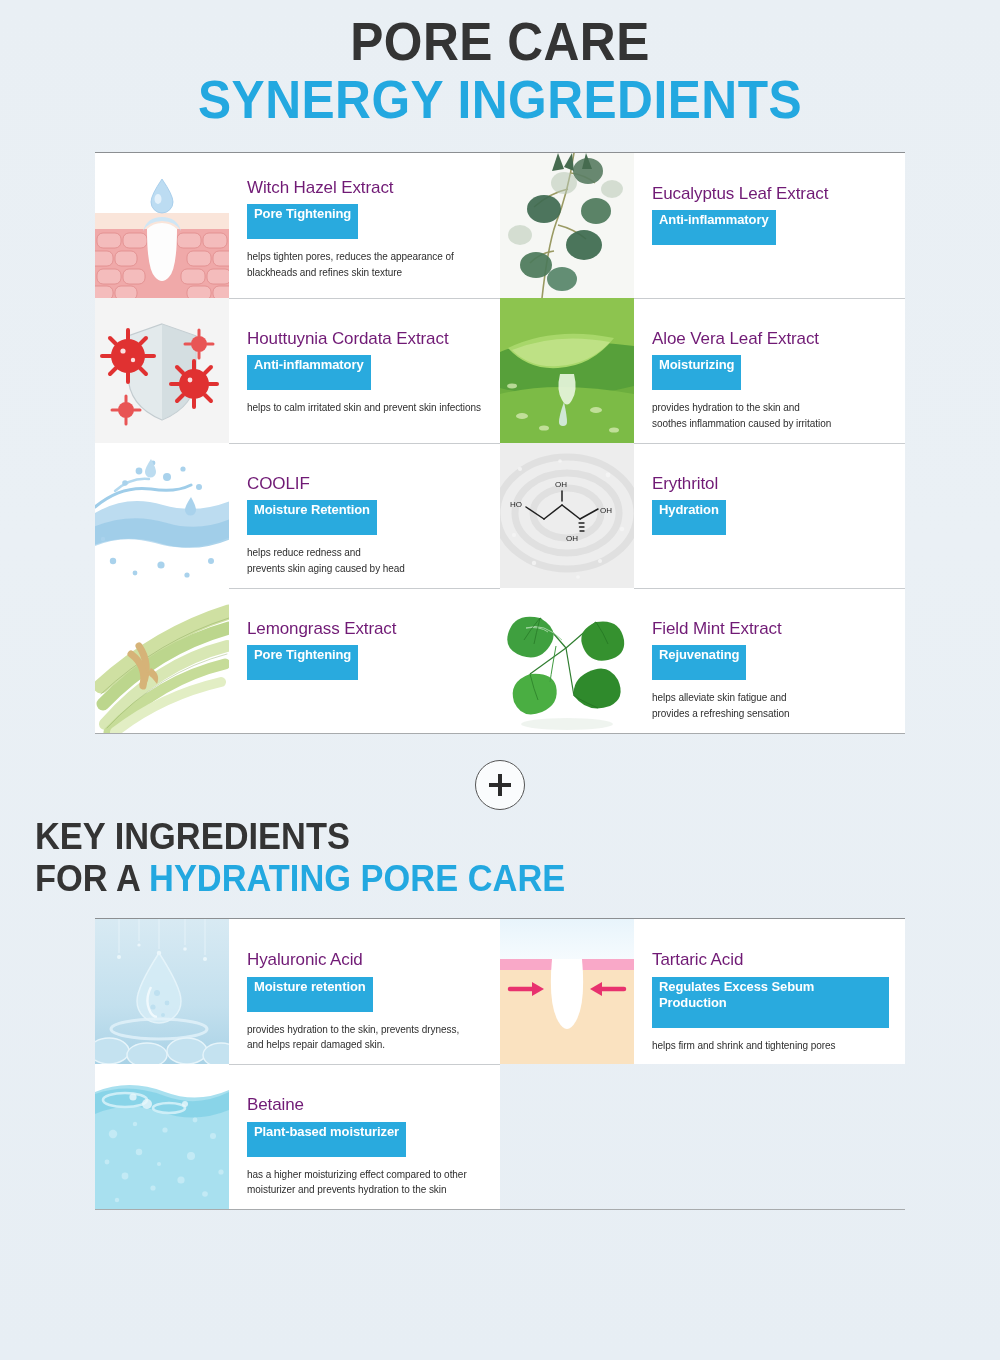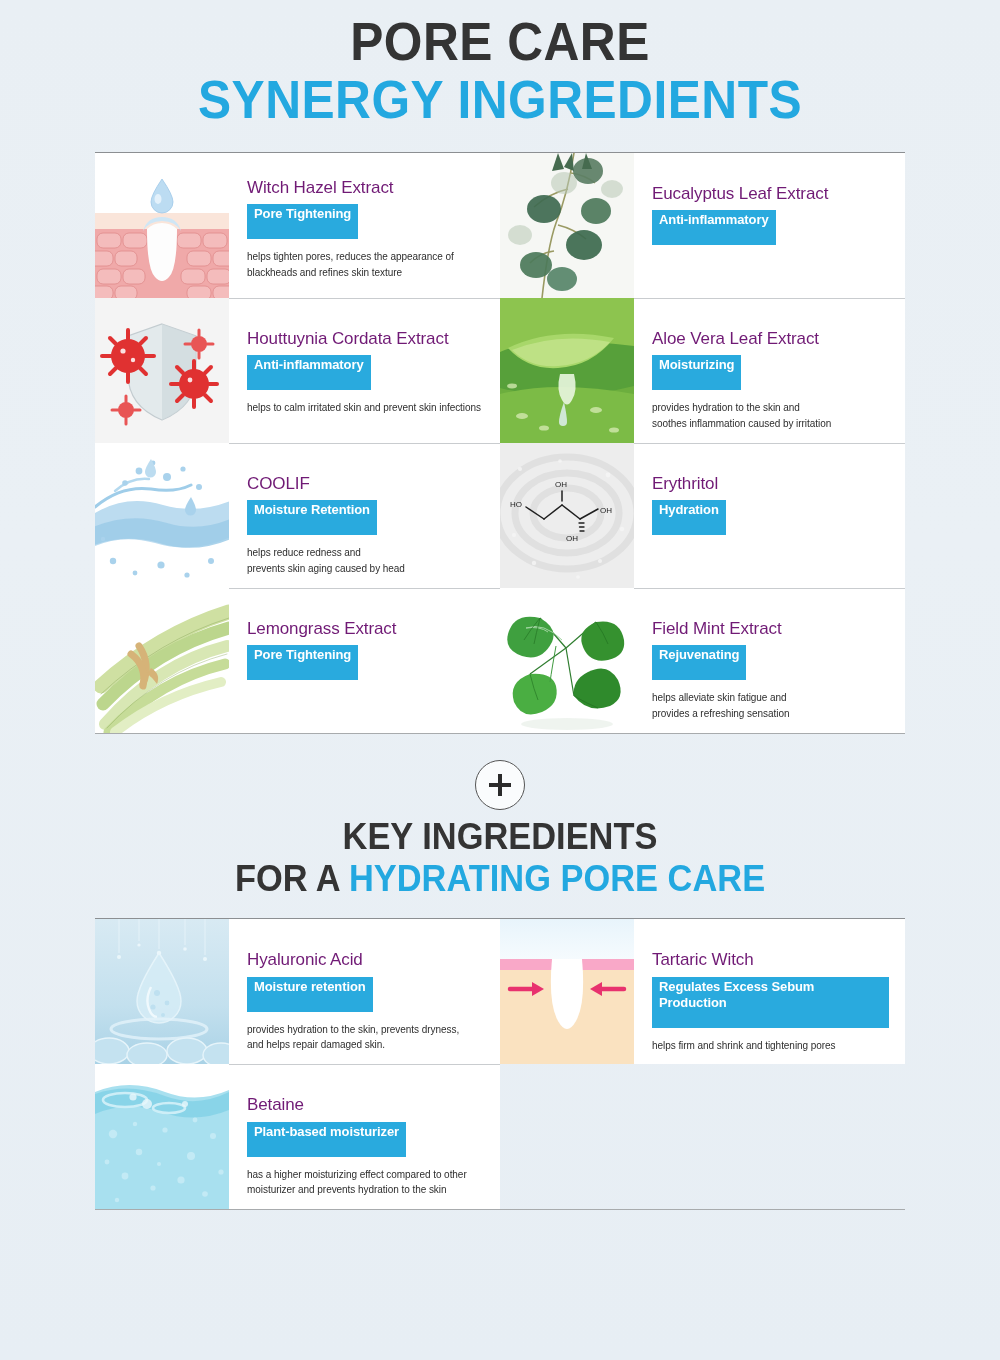--- a/index.html
+++ b/index.html
@@ -17,21 +17,21 @@
     font-size: 54px; font-weight: 700; letter-spacing: 0.5px;
     color: #343434; line-height: 1.02;
     transform: scaleX(0.92); transform-origin: center;
   }
   .hero-line2 {
     font-size: 54px; font-weight: 700; letter-spacing: 0.5px;
     color: #23a8e0; line-height: 1.12;
     transform: scaleX(0.92); transform-origin: center;
   }
 
-  .sec2-title { text-align: center; margin-top: 6px; }
+  .sec2-title { text-align: left; margin-top: 6px; }
   .sec2-l1, .sec2-l2 {
     font-size: 37px; font-weight: 700; color: #343434; line-height: 1.14;
     transform: scaleX(0.93); transform-origin: center;
   }
   .accent { color: #23a8e0; }
 
   
   .plus-wrap { display:flex; justify-content:center; margin-top: 26px; }
   .plus-circle {
     width: 50px; height: 50px; border-radius: 50%;
@@ -470,21 +470,21 @@
         <path d="M52 40 q-4 44 6 62 q9 16 18 0 q10 -18 6 -62 z" fill="#ffffff"></path>
         <g stroke="#e8326e" stroke-width="4.5" fill="none" stroke-linecap="round">
           <path d="M10 70 h26"></path>
             <path d="M124 70 h-26"></path>
         </g>
         <path d="M44 70 l-12 -7 v14 z" fill="#e8326e"></path>
         <path d="M90 70 l12 -7 v14 z" fill="#e8326e"></path>
       </svg>
     </div>
     <div class="card-body">
-      <div class="c-title">Tartaric Witch</div>
+      <div class="c-title">Tartaric Acid</div>
       <div class="badge">Regulates Excess Sebum Production</div>
       <div class="c-desc">helps firm and shrink and tightening pores</div>
     </div>
   </div>
 
   <div class="card sep-top pad-b">
     <div class="thumb">
       <svg viewBox="0 0 134 145" preserveAspectRatio="xMidYMid slice">
         <rect width="134" height="145" fill="#fff"></rect>
         <path d="M0 28 q34 -14 70 0 q32 12 64 -2 v119 H0 z" fill="#a8e0ef"></path>

